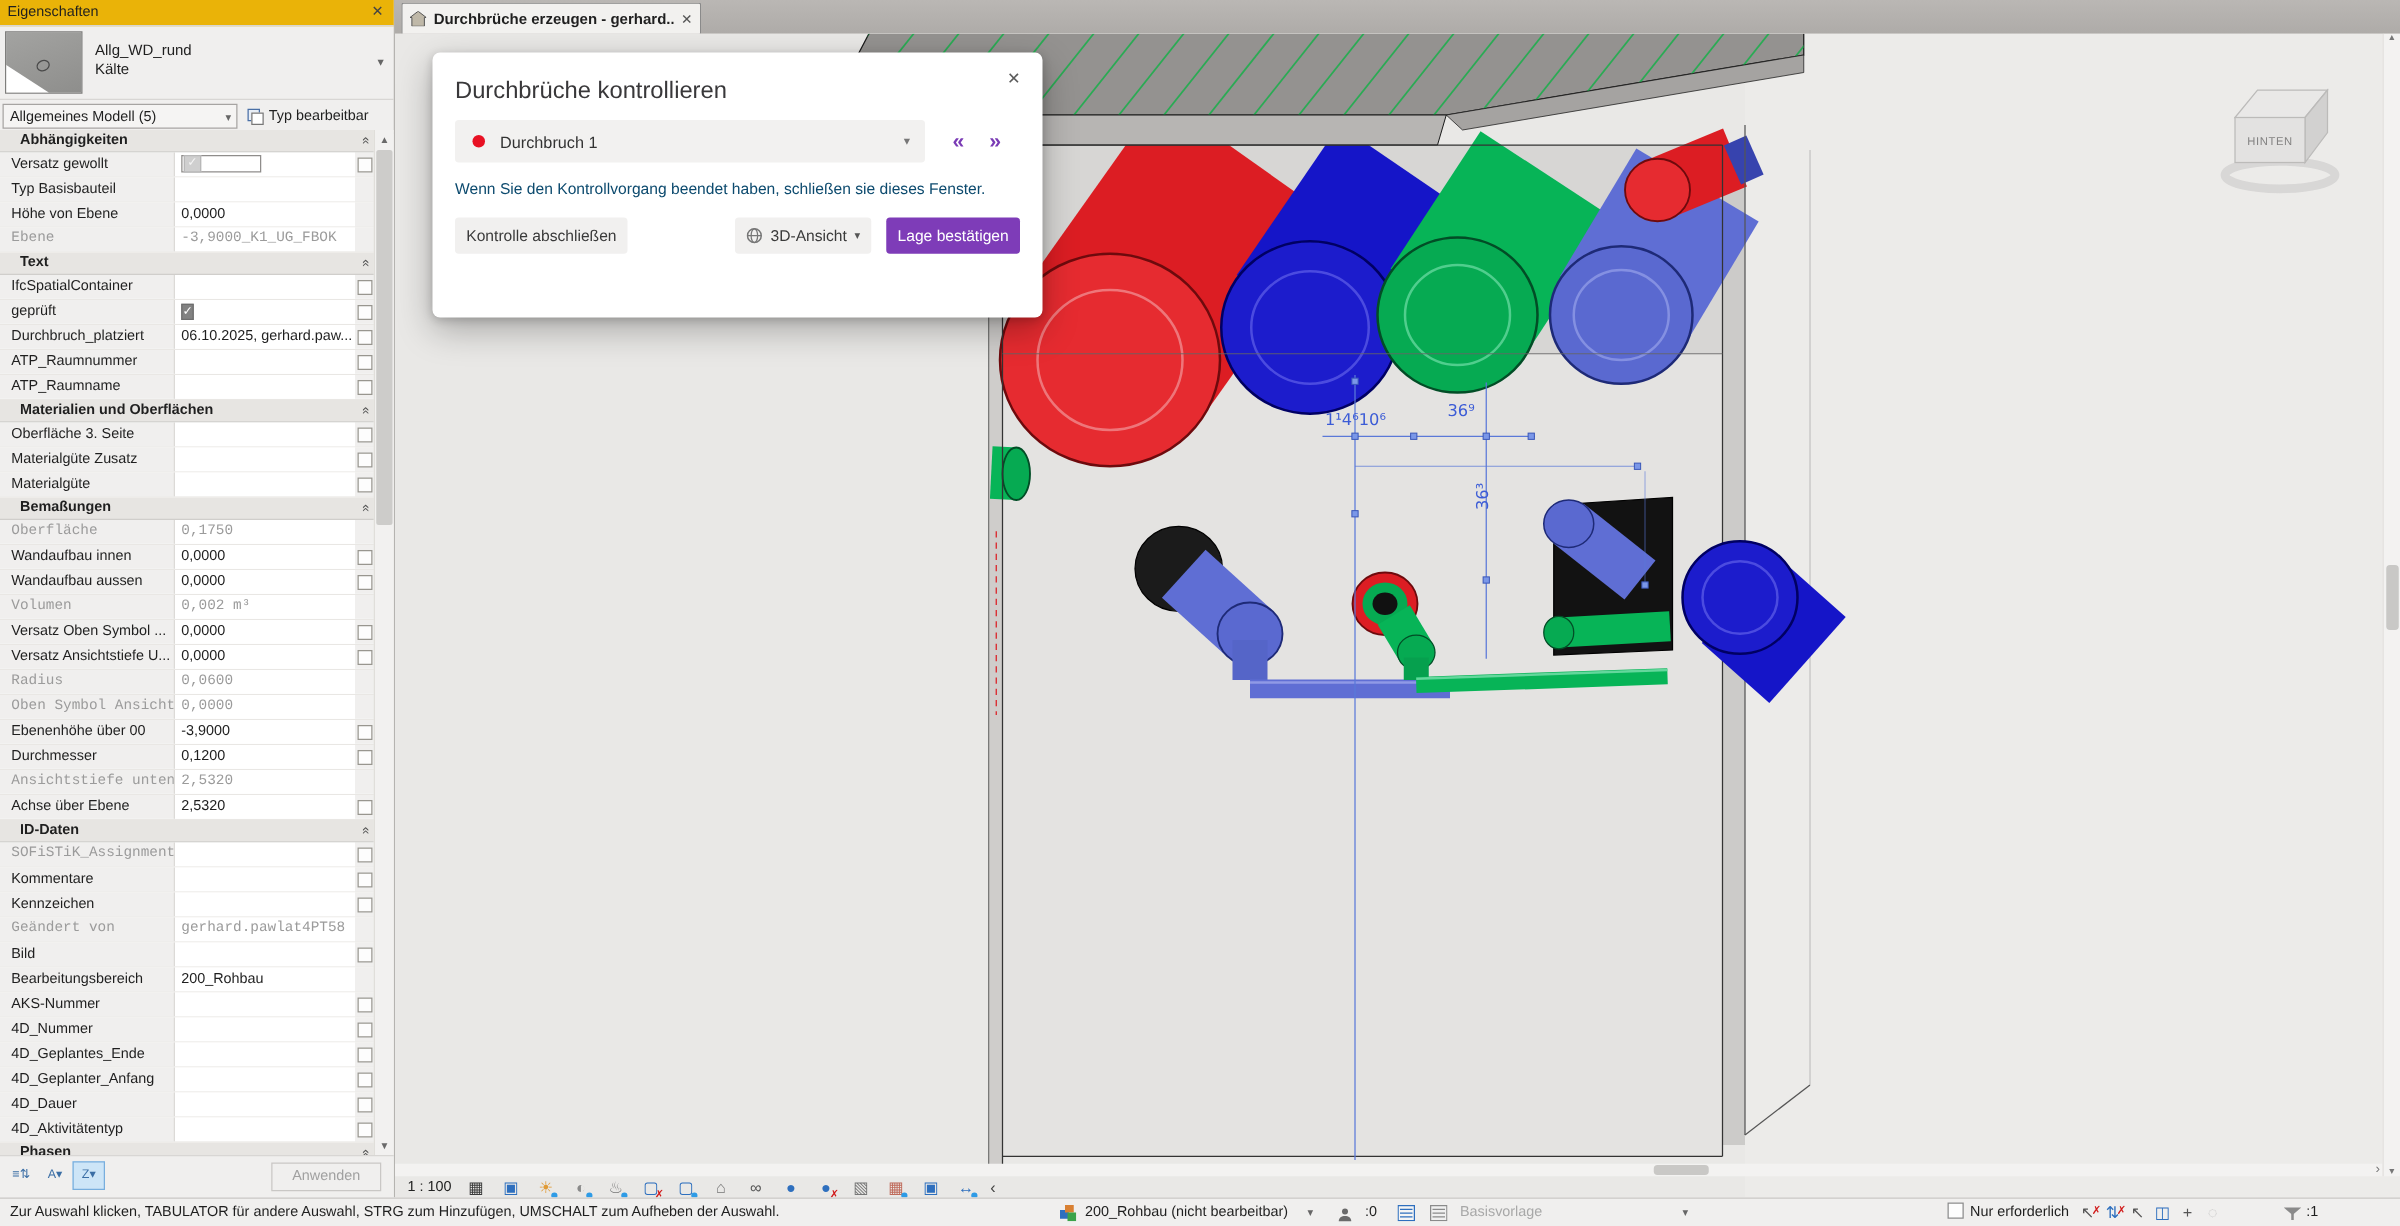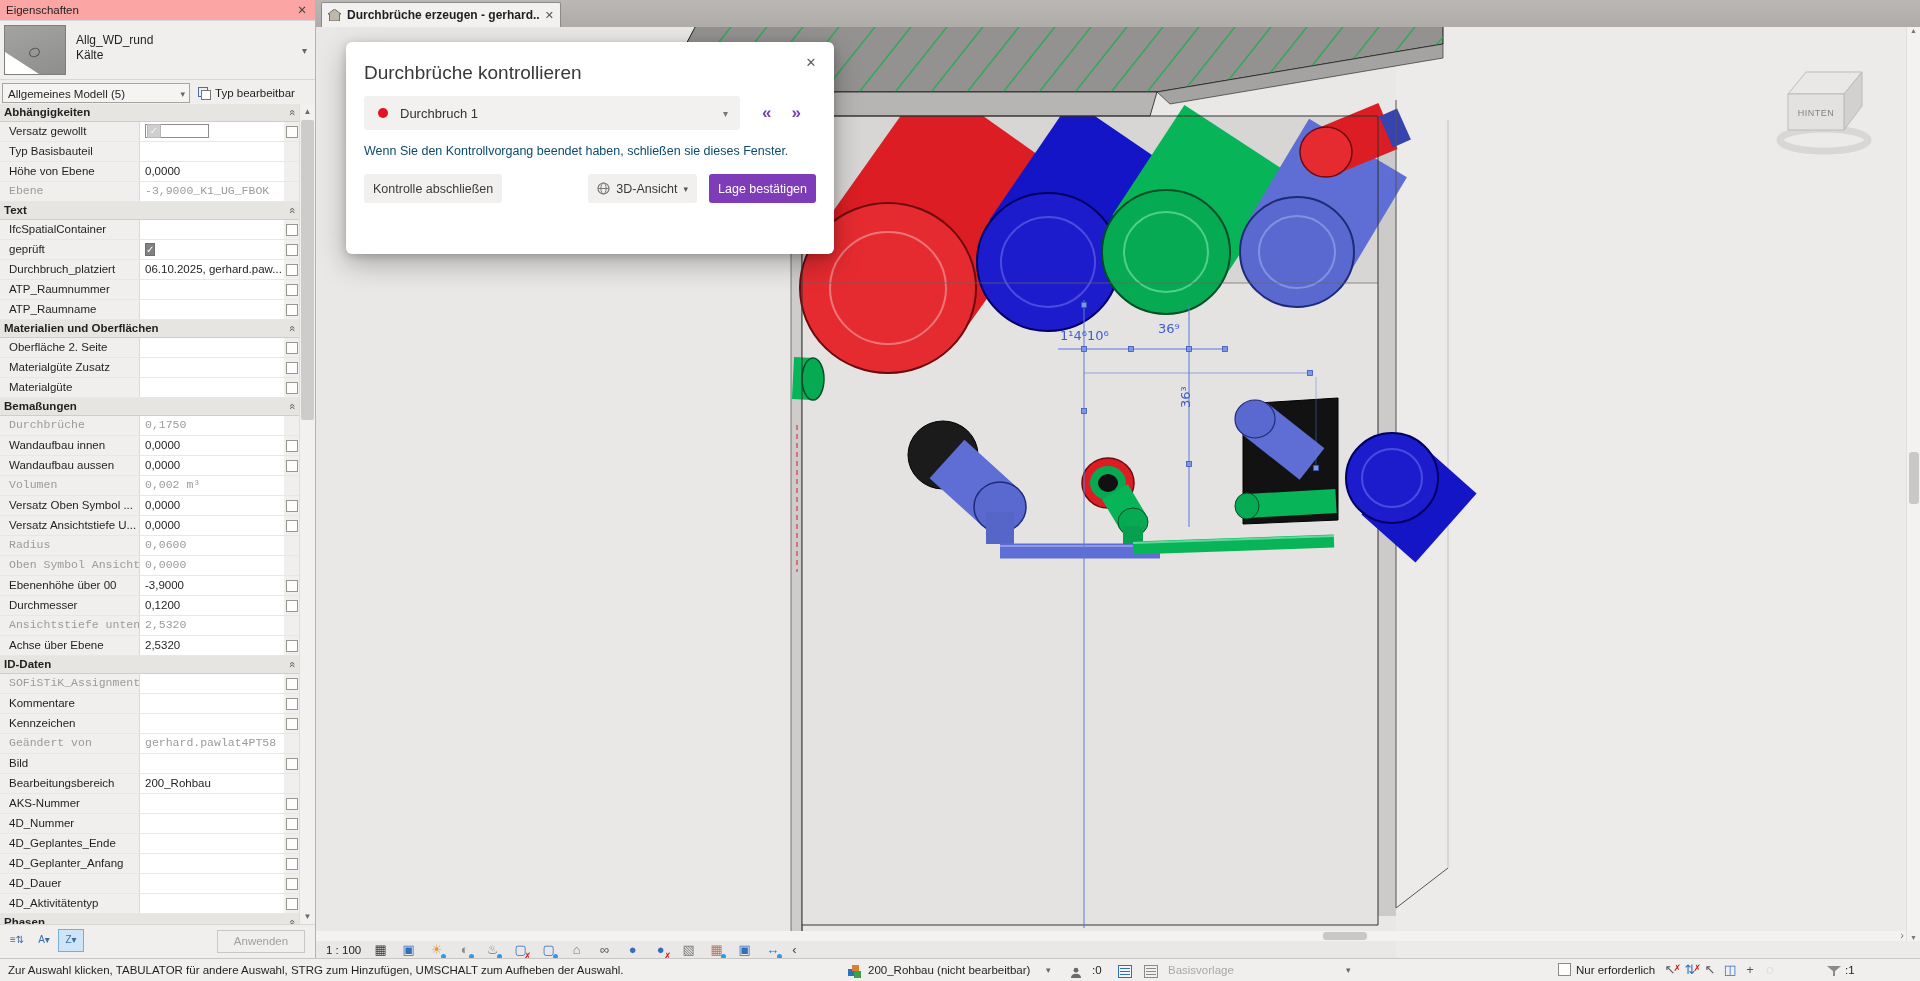--- a/index.html
+++ b/index.html
@@ -1,38 +1,38 @@
 <!DOCTYPE html>
 <html><head>
 <meta charset="utf-8">
 <style>
   html,body{margin:0;padding:0;background:#777;}
   #app{position:relative;width:1920px;height:981px;background:#f0efee;overflow:hidden;
        font-family:"Liberation Sans","DejaVu Sans",sans-serif;font-size:11.5px;color:#1f1f1f;
        -webkit-font-smoothing:antialiased;}
   
   #props{position:absolute;left:0;top:0;width:316px;height:958px;background:#f0efee;border-right:1px solid #b5b3b0;box-sizing:border-box;}
-  .p-head{position:relative;height:20px;line-height:20px;padding-left:6px;border-bottom:1px solid #d8d6d4;background:#fca5a5;}
+  .p-head{position:relative;height:20px;line-height:20px;padding-left:6px;border-bottom:1px solid #d8d6d4;background:#eab308;}
   .p-close{position:absolute;right:5px;top:0;width:16px;text-align:center;color:#444;cursor:pointer;}
   .p-type{position:relative;height:58px;border-bottom:1px solid #d8d6d4;}
   .p-thumb{position:absolute;left:4px;top:4px;width:62px;height:50px;background:linear-gradient(160deg,#a3a3a1,#8e8e8c);border:1px solid #7e7e7c;box-sizing:border-box;}
   .p-thumb:after{content:"";position:absolute;left:0;bottom:0;border-left:34px solid #fff;border-top:22px solid transparent;}
   .p-thumb .ring{position:absolute;left:24px;top:22px;width:9px;height:7px;border:1.6px solid #4a4a4a;border-radius:50%;transform:rotate(-25deg);}
   .p-typename{position:absolute;left:76px;top:12px;line-height:15px;font-size:12px;}
   .p-caret{position:absolute;right:8px;top:24px;color:#666;font-size:10px;}
   .p-selrow{position:relative;height:26px;border-bottom:1px solid #cfcdca;display:flex;align-items:center;}
   .p-combo{position:relative;margin-left:2px;width:188px;height:20px;line-height:20px;background:#f5f4f3;border:1px solid #a6a4a2;padding-left:5px;box-sizing:border-box;}
   .p-combo .p-caret2{position:absolute;right:4px;top:0;color:#666;font-size:9px;}
   .p-edittype{display:flex;align-items:center;gap:4px;margin-left:8px;cursor:pointer;}
   .sq-icon{position:relative;width:13px;height:13px;}
   .sq-icon i{position:absolute;border:1px solid #4a6fa5;background:#e8eef6;width:8px;height:8px;}
   .sq-icon i:first-child{left:0;top:0;}
   .sq-icon i:last-child{right:0;bottom:0;background:#fff;border-color:#777;}
   #prop-grid{position:absolute;left:0;top:104px;width:300px;height:820px;background:#fff;overflow:hidden;}
-  .sec{height:17px;line-height:17px;background:#e7e5e2;border-bottom:1px solid #d0cecb;font-weight:bold;padding-left:4px;position:relative;}
+  .sec{height:17px;line-height:17px;background:#e7e5e2;border-bottom:1px solid #d0cecb;font-weight:bold;padding-left:16px;position:relative;}
   .sec .chev{position:absolute;right:5px;top:0;color:#555;font-weight:normal;display:inline-block;transform:rotate(90deg);font-size:11px;}
   .prow{position:relative;height:19px;line-height:18px;border-bottom:1px solid #e9e7e4;display:flex;}
   .prow .lbl{width:140px;padding-left:9px;box-sizing:border-box;background:#f0efee;border-right:1px solid #dcdad7;overflow:hidden;white-space:nowrap;}
   .prow .val{width:144px;padding-left:5px;box-sizing:border-box;background:#fff;overflow:hidden;white-space:nowrap;cursor:text;}
   .prow .assoc{width:16px;display:flex;align-items:center;justify-content:center;background:#f0efee;}
   .prow .assoc b{width:10px;height:10px;border:1px solid #98968f;background:#fdfdfd;display:block;cursor:pointer;}
   .prow.muted .lbl,.prow.muted .val{color:#9b9b9b;font-family:Liberation Mono, monospace;}
   .chk{width:12px;height:12px;margin-top:3px;background:#828282;border:1px solid #6e6e6e;color:#fff;font-size:10px;line-height:12px;text-align:center;}
   .chk.dim{background:#cfcfcf;border-color:#b8b8b8;color:#f4f4f4;}
   .chkfield{width:64px;height:14px;margin-top:2px;border:1px solid #8f8d8b;background:#fff;display:flex;align-items:center;padding-left:1px;box-sizing:border-box;}
@@ -190,21 +190,21 @@
         </div>
         <div class="prow">
           <span class="lbl">ATP_Raumname</span>
           <span class="val"></span>
           <span class="assoc">
             <b></b>
           </span>
         </div>
         <div class="sec">Materialien und Oberflächen<span class="chev">«</span></div>
         <div class="prow">
-          <span class="lbl">Oberfläche 2. Seite</span>
+          <span class="lbl">Oberfläche 3. Seite</span>
           <span class="val"></span>
           <span class="assoc">
             <b></b>
           </span>
         </div>
         <div class="prow">
           <span class="lbl">Materialgüte Zusatz</span>
           <span class="val"></span>
           <span class="assoc">
             <b></b>
@@ -212,21 +212,21 @@
         </div>
         <div class="prow">
           <span class="lbl">Materialgüte</span>
           <span class="val"></span>
           <span class="assoc">
             <b></b>
           </span>
         </div>
         <div class="sec">Bemaßungen<span class="chev">«</span></div>
         <div class="prow muted">
-          <span class="lbl">Durchbrüche</span>
+          <span class="lbl">Oberfläche</span>
           <span class="val">0,1750</span>
           <span class="assoc"></span>
         </div>
         <div class="prow">
           <span class="lbl">Wandaufbau innen</span>
           <span class="val">0,0000</span>
           <span class="assoc">
             <b></b>
           </span>
         </div>

